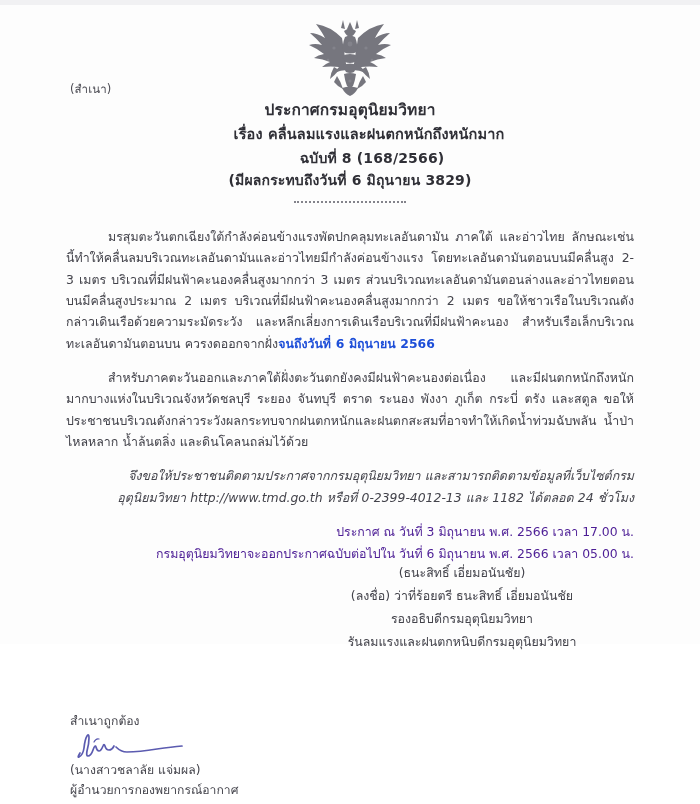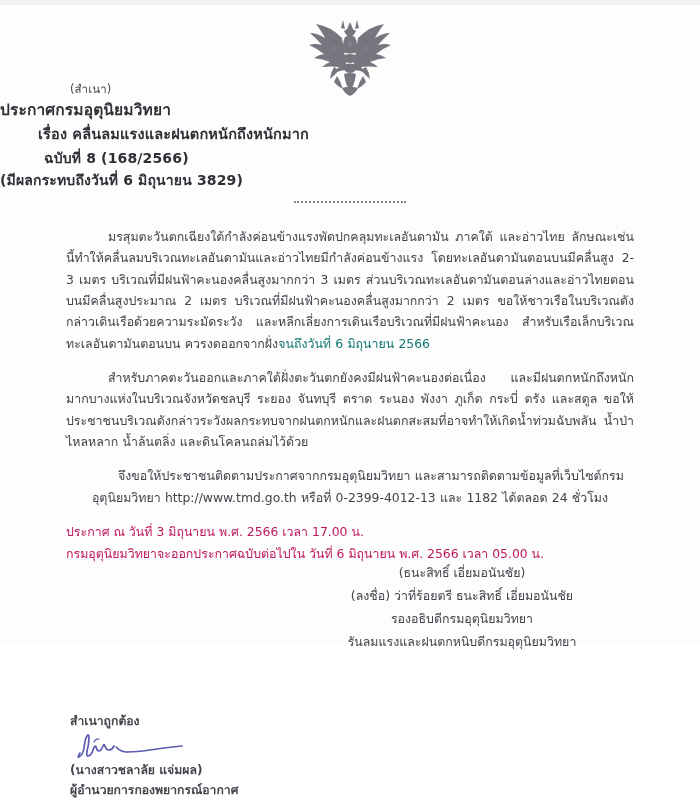--- a/index.html
+++ b/index.html
@@ -52,20 +52,21 @@
     height: 86px;
   }
   .emblem svg { display: block; width: 104px; height: 86px; }
 
   
   .title-block {
     position: absolute;
     left: 0;
     top: 98px;
     width: 700px;
+    text-align: center;
   }
   .title-line {
     font-weight: bold;
     color: #2f2f36;
     line-height: 1.62;
     letter-spacing: 0.15px;
   }
   .t-main    { font-size: 15.5px; }
   .t-subject { font-size: 14.5px; padding-left: 38px; }
   .t-issue   { font-size: 14px; padding-left: 44px; }
@@ -89,29 +90,29 @@
   p.para {
     margin: 0 0 13px 0;
     font-size: 12.4px;
     line-height: 1.72;
     text-align: justify;
     text-justify: inter-word;
     text-indent: 42px;
     color: #43434b;
     word-spacing: 0.3px;
   }
-  p.para.last-left { text-align: center; }
-  b.em { font-weight: normal; color: #0f766e; }
+  p.para.last-left { text-align: right; font-style: italic; }
+  b.em { font-weight: bold; color: #1d4ed8; }
 
   .center-line {
     margin: 0;
     font-size: 12.4px;
     line-height: 1.78;
-    text-align: left;
-    color: #be185d;
+    text-align: right;
+    color: #4c1d95;
   }
   .center-line.first { margin-top: 11px; }
 
   
   .sign-block {
     position: absolute;
     left: 284px;
     top: 562px;
     width: 356px;
     text-align: center;
@@ -127,21 +128,20 @@
     position: absolute;
     left: 70px;
     top: 712px;
     width: 330px;
   }
   .cert-line {
     font-size: 12.2px;
     line-height: 1.62;
     color: #43434b;
     margin: 0;
-    font-weight: bold;
   }
   .cert-sign {
     height: 26px;
     margin: 1px 0 2px 2px;
   }
   .cert-sign svg { display: block; }
 </style>
 </head>
 <body>
 

